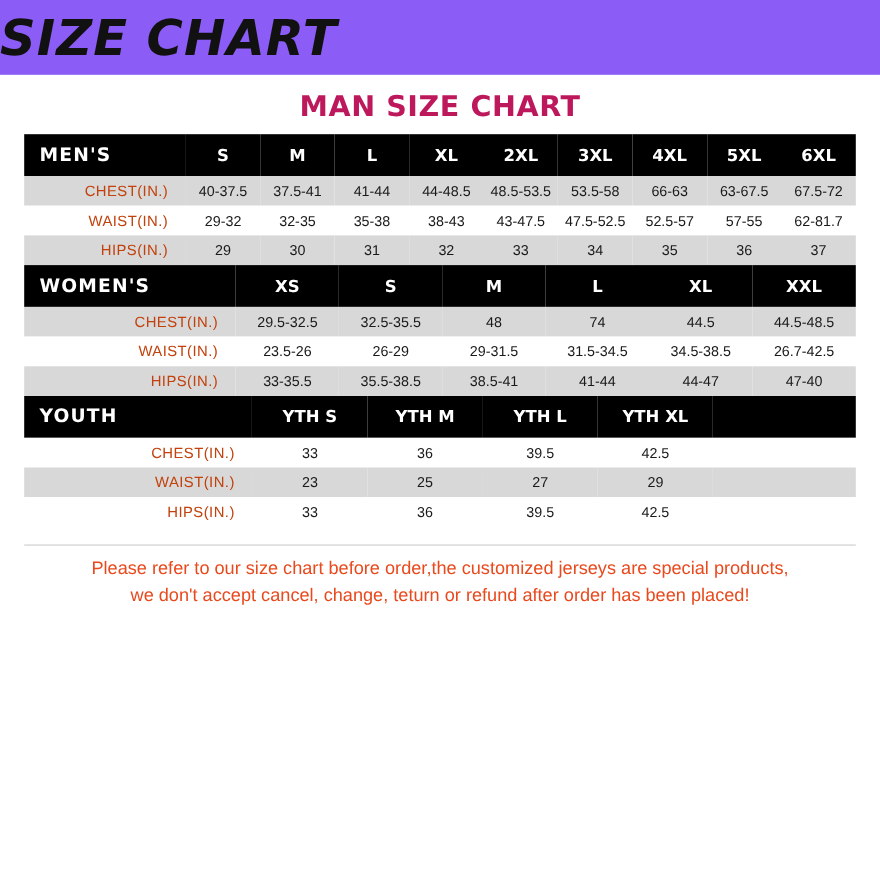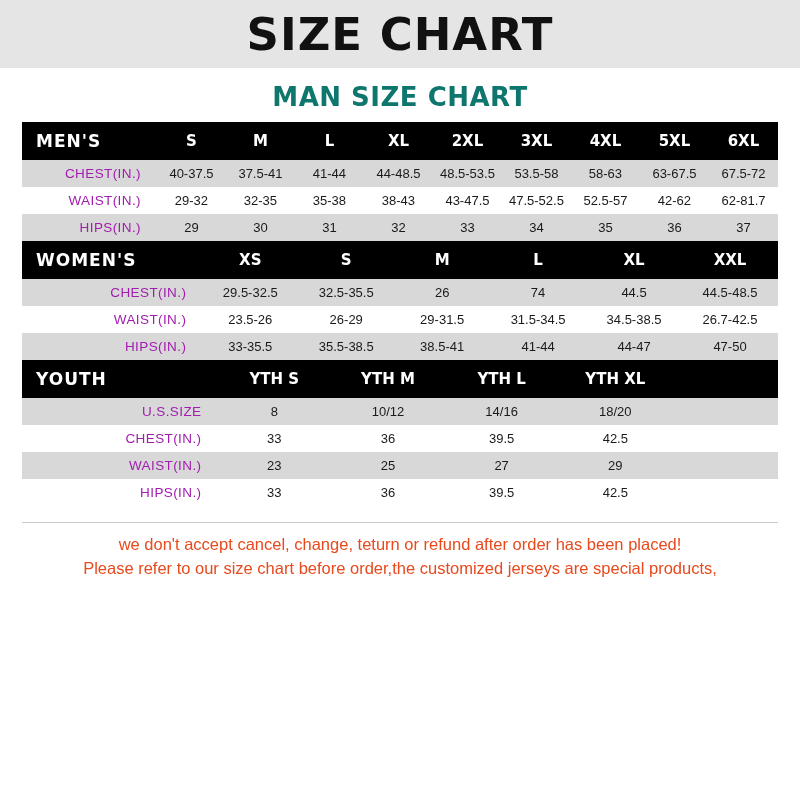--- a/index.html
+++ b/index.html
@@ -14,80 +14,80 @@
     overflow: hidden;
   }
   .page {
     width: 800px;
     height: 800px;
     position: relative;
     background: #ffffff;
     box-sizing: border-box;
   }
   .banner {
-    background: #e5e5e5;
+    background: #8b5cf6;
     height: 68px;
     display: flex;
     align-items: center;
-    justify-content: center;
+    font-style: italic;
   }
   .banner-title {
     font-family: "DejaVu Sans", sans-serif;
     font-weight: bold;
     font-size: 45px;
     color: #111111;
     letter-spacing: 1px;
     line-height: 1;
   }
   .content {
     padding: 0 22px;
     box-sizing: border-box;
   }
   .section-title {
     text-align: center;
     font-family: "DejaVu Sans", sans-serif;
     font-weight: bold;
     font-size: 26px;
-    color: #0f766e;
+    color: #be185d;
     margin: 14px 0 10px 0;
     letter-spacing: 0.5px;
   }
   table.size-table {
     width: 100%;
     border-collapse: collapse;
     table-layout: fixed;
   }
   table.size-table th {
     background: #000000;
     color: #ffffff;
     font-family: "DejaVu Sans", sans-serif;
     font-weight: bold;
     font-size: 15px;
-    padding: 9px 0;
+    padding: 9px 12px;
     text-align: center;
   }
   table.size-table th.rowhead {
     text-align: left;
     padding-left: 14px;
     font-size: 17px;
     letter-spacing: 1px;
   }
   table.size-table td {
     font-family: "Liberation Sans", sans-serif;
     font-size: 13px;
     color: #1a1a1a;
     text-align: center;
     padding: 6px 0;
   }
   table.size-table td.rowlabel {
     text-align: right;
     padding-right: 16px;
     font-size: 13.5px;
     letter-spacing: 0.4px;
-    color: #a21caf;
+    color: #c2410c;
     margin-left: 48px;
   }
   table.size-table tr.shade td {
     background: #d8d8d8;
   }
   table.size-table tr.plain td {
     background: #ffffff;
   }
   .footer-note {
     margin-top: 16px;
@@ -132,34 +132,34 @@
       </thead>
       <tbody>
         <tr class="shade">
           <td class="rowlabel">CHEST(IN.)</td>
           <td>40-37.5</td>
           <td>37.5-41</td>
           <td>41-44</td>
           <td>44-48.5</td>
           <td>48.5-53.5</td>
           <td>53.5-58</td>
-          <td>58-63</td>
+          <td>66-63</td>
           <td>63-67.5</td>
           <td>67.5-72</td>
         </tr>
         <tr class="plain">
           <td class="rowlabel">WAIST(IN.)</td>
           <td>29-32</td>
           <td>32-35</td>
           <td>35-38</td>
           <td>38-43</td>
           <td>43-47.5</td>
           <td>47.5-52.5</td>
           <td>52.5-57</td>
-          <td>42-62</td>
+          <td>57-55</td>
           <td>62-81.7</td>
         </tr>
         <tr class="shade">
           <td class="rowlabel">HIPS(IN.)</td>
           <td>29</td>
           <td>30</td>
           <td>31</td>
           <td>32</td>
           <td>33</td>
           <td>34</td>
@@ -180,66 +180,58 @@
           <th>L</th>
           <th>XL</th>
           <th>XXL</th>
         </tr>
       </thead>
       <tbody>
         <tr class="shade">
           <td class="rowlabel">CHEST(IN.)</td>
           <td>29.5-32.5</td>
           <td>32.5-35.5</td>
-          <td>26</td>
+          <td>48</td>
           <td>74</td>
           <td>44.5</td>
           <td>44.5-48.5</td>
         </tr>
         <tr class="plain">
           <td class="rowlabel">WAIST(IN.)</td>
           <td>23.5-26</td>
           <td>26-29</td>
           <td>29-31.5</td>
           <td>31.5-34.5</td>
           <td>34.5-38.5</td>
           <td>26.7-42.5</td>
         </tr>
         <tr class="shade">
           <td class="rowlabel">HIPS(IN.)</td>
           <td>33-35.5</td>
           <td>35.5-38.5</td>
           <td>38.5-41</td>
           <td>41-44</td>
           <td>44-47</td>
-          <td>47-50</td>
+          <td>47-40</td>
         </tr>
       </tbody>
     </table>
 
     <table class="size-table">
       <thead>
         <tr>
           <th class="rowhead" style="width:24%">YOUTH</th>
           <th>YTH S</th>
           <th>YTH M</th>
           <th>YTH L</th>
           <th>YTH XL</th>
           <th style="width:14%"></th>
         </tr>
       </thead>
       <tbody>
-        <tr class="shade">
-          <td class="rowlabel">U.S.SIZE</td>
-          <td>8</td>
-          <td>10/12</td>
-          <td>14/16</td>
-          <td>18/20</td>
-          <td></td>
-        </tr>
         <tr class="plain">
           <td class="rowlabel">CHEST(IN.)</td>
           <td>33</td>
           <td>36</td>
           <td>39.5</td>
           <td>42.5</td>
           <td></td>
         </tr>
         <tr class="shade">
           <td class="rowlabel">WAIST(IN.)</td>
@@ -254,18 +246,18 @@
           <td>33</td>
           <td>36</td>
           <td>39.5</td>
           <td>42.5</td>
           <td></td>
         </tr>
       </tbody>
     </table>
 
     <div class="footer-note">
+      <span class="line">Please refer to our size chart before order,the customized jerseys are special products,</span>
       <span class="line">we don't accept cancel, change, teturn or refund after order has been placed!</span>
-      <span class="line">Please refer to our size chart before order,the customized jerseys are special products,</span>
     </div>
 
   </div>
 </div>
 
 </body></html>

